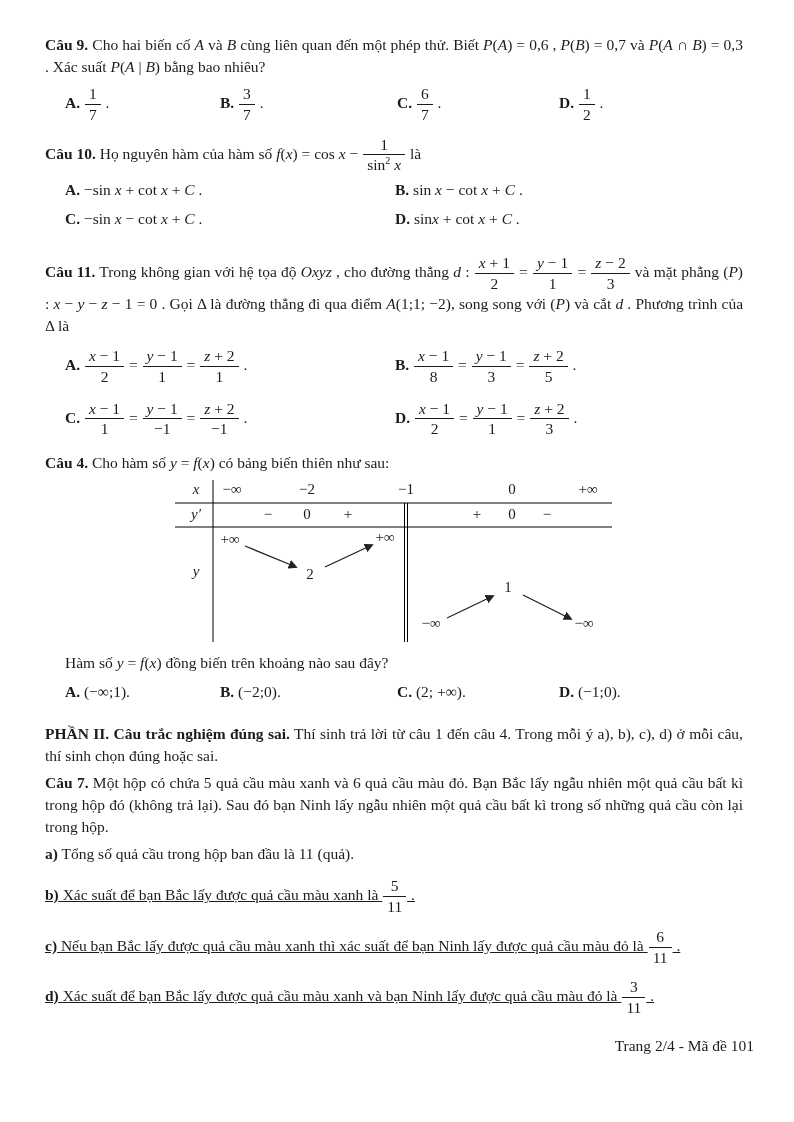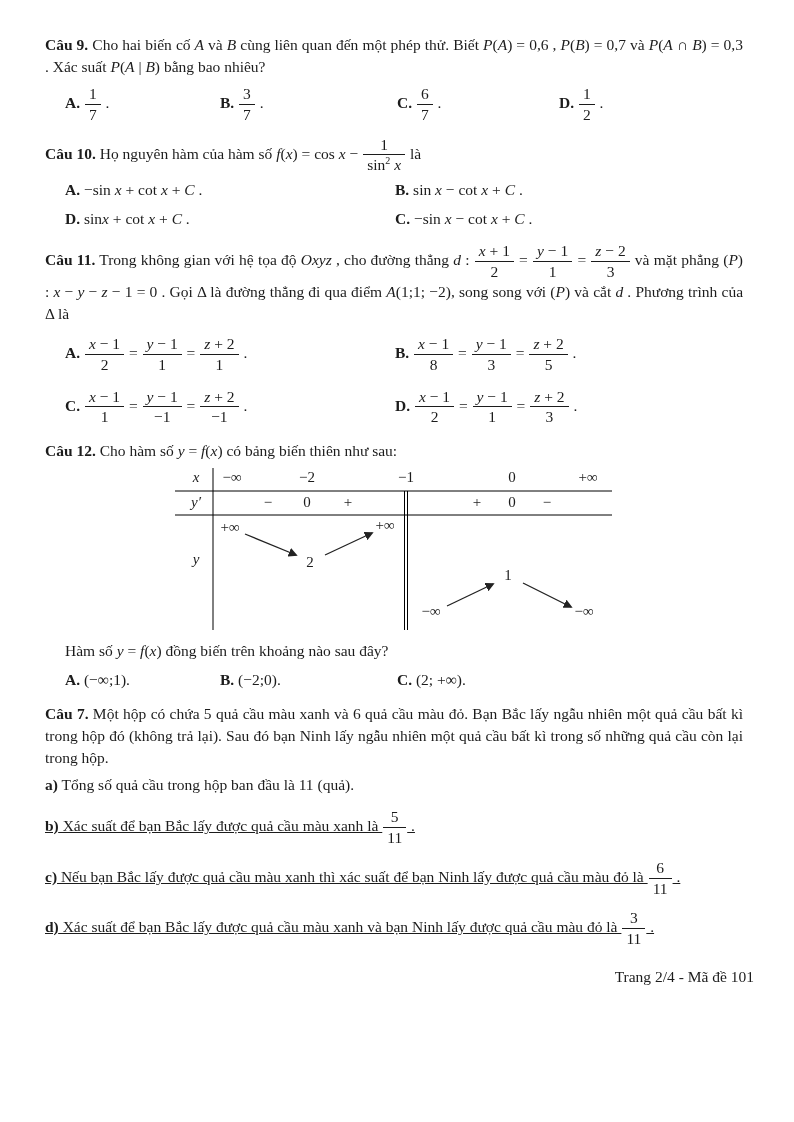--- a/index.html
+++ b/index.html
@@ -10,21 +10,21 @@
     font-size:15.5px;line-height:1.42;color:#1c1c1c;
   }
   .para{margin:0 11px 5px 0;text-align:justify;}
   .indent{padding-left:20px;text-align:left;}
   b{font-weight:bold;}
   sup{font-size:0.65em;line-height:0;}
   .frac{display:inline-block;vertical-align:middle;text-align:center;padding:0 1px;line-height:1.15;}
   .frac .num{display:block;padding:0 4px 1px;}
   .frac .den{display:block;border-top:1px solid #1c1c1c;padding:1px 4px 0;}
   .opt-row4{display:grid;grid-template-columns:155px 177px 162px 1fr;padding-left:20px;align-items:center;margin:7px 0 12px;}
-  .opt-row2{display:grid;grid-template-columns:330px 1fr;padding-left:20px;align-items:center;row-gap:7px;margin:5px 0 12px;}
+  .opt-row2{display:grid;grid-template-columns:330px 1fr;padding-left:20px;align-items:center;row-gap:7px;margin:5px 0 24px;}
   .opt-row2.tall{row-gap:14px;margin:10px 0 14px;}
   .bbt{position:relative;width:440px;height:162px;margin:6px 0 10px 130px;font-size:15px;}
   .bbt svg{position:absolute;left:0;top:0;}
   .tb{position:absolute;transform:translate(-50%,-50%);white-space:nowrap;}
   .it{font-style:italic;}
   .part2{margin-top:20px;}
   .item{margin:2px 0;}
   .item.tall{margin:12px 0;text-decoration:underline;}
   .footer{text-align:right;margin-top:18px;}
 </style>
@@ -38,33 +38,33 @@
     <span><b>A.</b> <span class="frac"><span class="num">1</span><span class="den">7</span></span> .</span>
     <span><b>B.</b> <span class="frac"><span class="num">3</span><span class="den">7</span></span> .</span>
     <span><b>C.</b> <span class="frac"><span class="num">6</span><span class="den">7</span></span> .</span>
     <span><b>D.</b> <span class="frac"><span class="num">1</span><span class="den">2</span></span> .</span>
   </div>
 
   <p class="para"><b>Câu 10.</b> Họ nguyên hàm của hàm số <i>f</i>(<i>x</i>) = cos <i>x</i> − <span class="frac"><span class="num">1</span><span class="den">sin<sup>2</sup> <i>x</i></span></span> là</p>
   <div class="opt-row2">
     <span><b>A.</b> −sin <i>x</i> + cot <i>x</i> + <i>C</i> .</span>
     <span><b>B.</b> sin <i>x</i> − cot <i>x</i> + <i>C</i> .</span>
+    <span><b>C.</b> −sin <i>x</i> − cot <i>x</i> + <i>C</i> .</span>
     <span><b>D.</b> sin<i>x</i> + cot <i>x</i> + <i>C</i> .</span>
-    <span><b>C.</b> −sin <i>x</i> − cot <i>x</i> + <i>C</i> .</span>
   </div>
 
   <p class="para"><b>Câu 11.</b> Trong không gian với hệ tọa độ <i>Oxyz</i> , cho đường thẳng <i>d</i> : <span class="frac"><span class="num"><i>x</i> + 1</span><span class="den">2</span></span> = <span class="frac"><span class="num"><i>y</i> − 1</span><span class="den">1</span></span> = <span class="frac"><span class="num"><i>z</i> − 2</span><span class="den">3</span></span> và mặt phẳng (<i>P</i>) : <i>x</i> − <i>y</i> − <i>z</i> − 1 = 0 . Gọi Δ là đường thẳng đi qua điểm <i>A</i>(1;1; −2), song song với (<i>P</i>) và cắt <i>d</i> . Phương trình của Δ là</p>
   <div class="opt-row2 tall">
     <span><b>A.</b> <span class="frac"><span class="num"><i>x</i> − 1</span><span class="den">2</span></span> = <span class="frac"><span class="num"><i>y</i> − 1</span><span class="den">1</span></span> = <span class="frac"><span class="num"><i>z</i> + 2</span><span class="den">1</span></span> .</span>
     <span><b>B.</b> <span class="frac"><span class="num"><i>x</i> − 1</span><span class="den">8</span></span> = <span class="frac"><span class="num"><i>y</i> − 1</span><span class="den">3</span></span> = <span class="frac"><span class="num"><i>z</i> + 2</span><span class="den">5</span></span> .</span>
     <span><b>C.</b> <span class="frac"><span class="num"><i>x</i> − 1</span><span class="den">1</span></span> = <span class="frac"><span class="num"><i>y</i> − 1</span><span class="den">−1</span></span> = <span class="frac"><span class="num"><i>z</i> + 2</span><span class="den">−1</span></span> .</span>
     <span><b>D.</b> <span class="frac"><span class="num"><i>x</i> − 1</span><span class="den">2</span></span> = <span class="frac"><span class="num"><i>y</i> − 1</span><span class="den">1</span></span> = <span class="frac"><span class="num"><i>z</i> + 2</span><span class="den">3</span></span> .</span>
   </div>
 
-  <p class="para"><b>Câu 12.</b> Cho hàm số <i>y</i> = <i>f</i>(<i>x</i>) có bảng biến thiên như sau:</p>
+  <p class="para"><b>Câu 4.</b> Cho hàm số <i>y</i> = <i>f</i>(<i>x</i>) có bảng biến thiên như sau:</p>
 
   <div class="bbt">
     <svg width="440" height="162" viewBox="0 0 440 162">
       <defs>
         <marker id="arr" viewBox="0 0 10 10" refX="8" refY="5" markerWidth="7" markerHeight="7" orient="auto">
           <path d="M0,0 L10,5 L0,10 z" fill="#222"></path>
         </marker>
       </defs>
       <line x1="38" y1="0" x2="38" y2="162" stroke="#000" stroke-width="1"></line>
       <line x1="0" y1="23" x2="437" y2="23" stroke="#000" stroke-width="1"></line>
@@ -99,22 +99,24 @@
     <span class="tb" style="left:256px;top:144px">−∞</span>
     <span class="tb" style="left:333px;top:108px">1</span>
     <span class="tb" style="left:409px;top:144px">−∞</span>
   </div>
 
   <p class="para indent">Hàm số <i>y</i> = <i>f</i>(<i>x</i>) đồng biến trên khoảng nào sau đây?</p>
   <div class="opt-row4">
     <span><b>A.</b> (−∞;1).</span>
     <span><b>B.</b> (−2;0).</span>
     <span><b>C.</b> (2; +∞).</span>
+    <span><b>D.</b> (−1;0).</span>
   </div>
 
+  <p class="para part2"><b>PHẦN II. Câu trắc nghiệm đúng sai.</b> Thí sinh trả lời từ câu 1 đến câu 4. Trong mỗi ý a), b), c), d) ở mỗi câu, thí sinh chọn đúng hoặc sai.</p>
 
   <p class="para"><b>Câu 7.</b> Một hộp có chứa 5 quả cầu màu xanh và 6 quả cầu màu đỏ. Bạn Bắc lấy ngẫu nhiên một quả cầu bất kì trong hộp đó (không trả lại). Sau đó bạn Ninh lấy ngẫu nhiên một quả cầu bất kì trong số những quả cầu còn lại trong hộp.</p>
   <p class="para item"><b>a)</b> Tổng số quả cầu trong hộp ban đầu là 11 (quả).</p>
   <p class="para item tall"><b>b)</b> Xác suất để bạn Bắc lấy được quả cầu màu xanh là <span class="frac"><span class="num">5</span><span class="den">11</span></span> .</p>
   <p class="para item tall"><b>c)</b> Nếu bạn Bắc lấy được quả cầu màu xanh thì xác suất để bạn Ninh lấy được quả cầu màu đỏ là <span class="frac"><span class="num">6</span><span class="den">11</span></span> .</p>
   <p class="para item tall"><b>d)</b> Xác suất để bạn Bắc lấy được quả cầu màu xanh và bạn Ninh lấy được quả cầu màu đỏ là <span class="frac"><span class="num">3</span><span class="den">11</span></span> .</p>
 
   <div class="footer">Trang 2/4 - Mã đề 101</div>
 
 </div>

